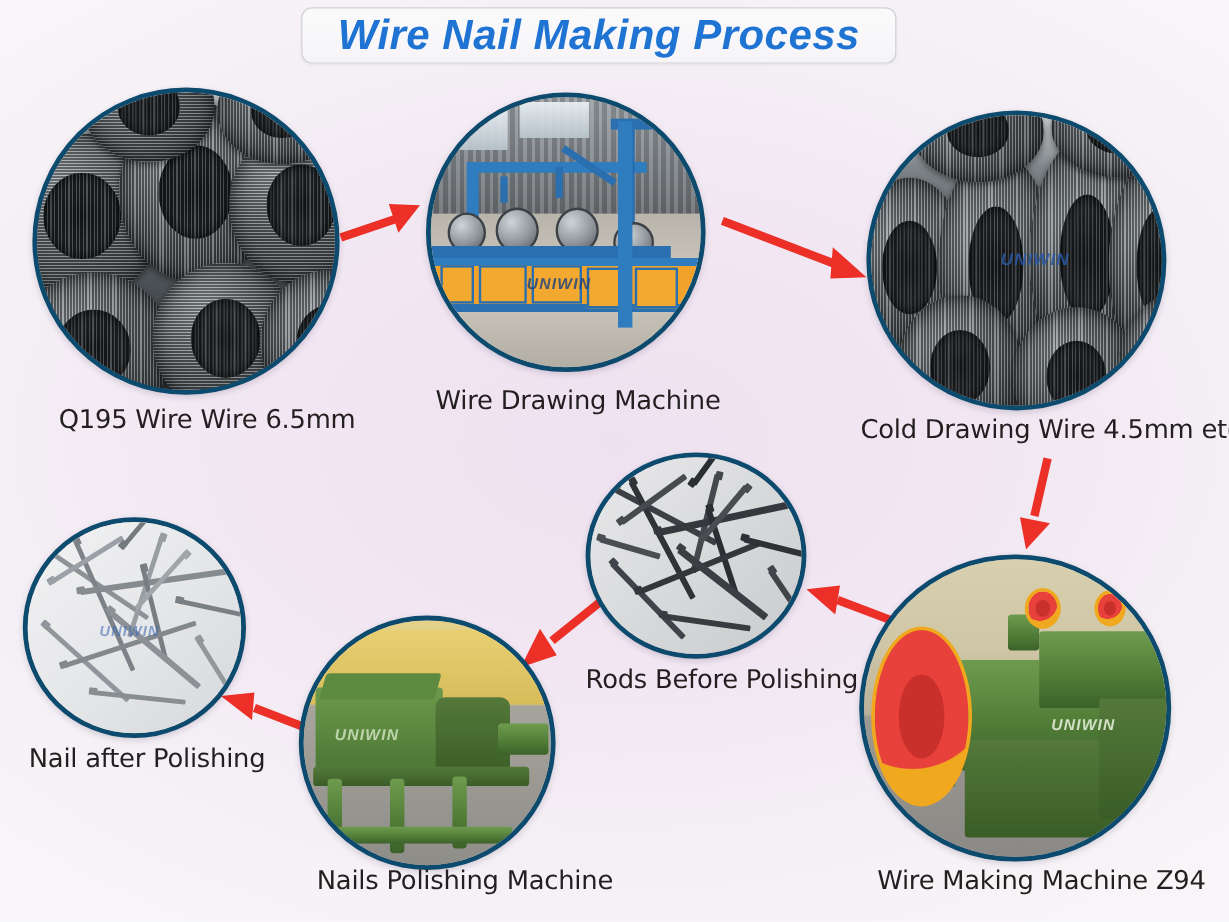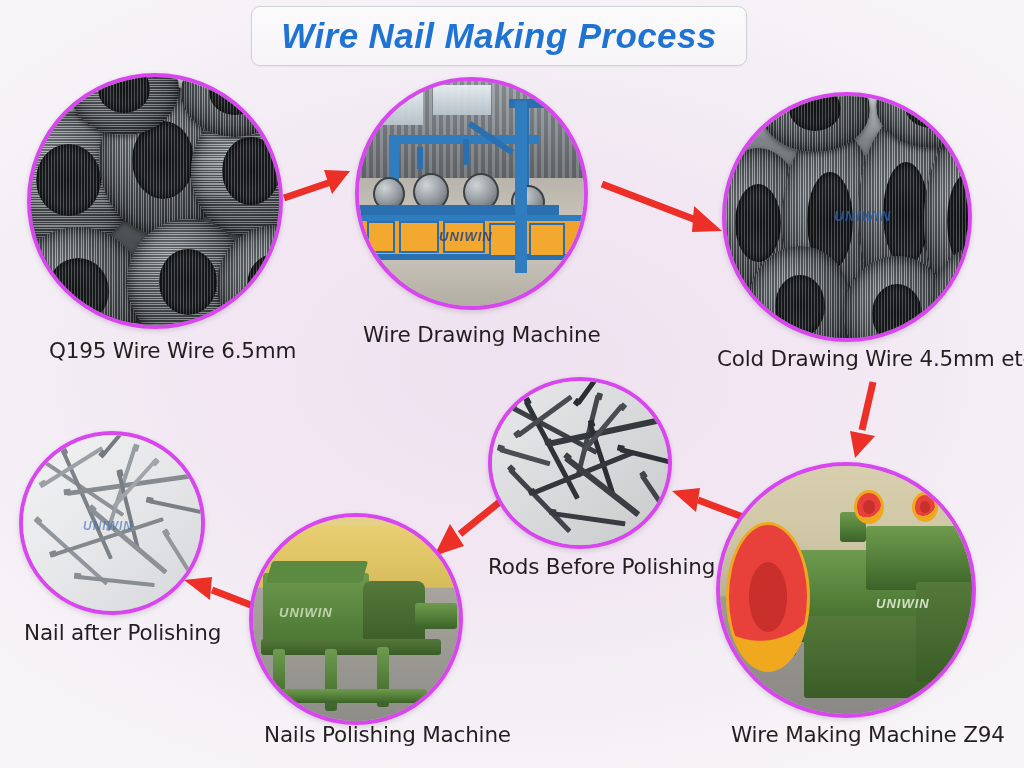--- a/index.html
+++ b/index.html
@@ -8,38 +8,38 @@
     font-family:"Liberation Sans", sans-serif;
     background:
       radial-gradient(ellipse 70% 60% at 50% 48%, #efe2f0 0%, #f1e6f2 40%, #f4eef5 70%, #f7f5f7 100%),
       linear-gradient(180deg,#f8f7f8 0%, #f3ebf4 45%, #f7f5f8 100%);
     position:relative;
   }
   #stage{ position:absolute; inset:0; }
 
   
   .title-box{
-    position:absolute; left:251px; top:6px; width:496px; height:60px;
+    position:absolute; left:251px; top:6px; width:496px; height:47px;
     border:1px solid #cfd3d8; border-radius:9px;
     background:linear-gradient(180deg,#fbfafb 0%, #f6f4f7 100%);
     display:flex; align-items:center; justify-content:center;
     box-shadow:0 1px 2px rgba(0,0,0,.05);
   }
   .title-text{
     font-family:"Liberation Sans", sans-serif;
     font-weight:bold; font-style:italic;
     font-size:35px; color:#1f73d2; letter-spacing:.4px;
     white-space:nowrap;
   }
 
   
   .node{ position:absolute; }
   .circle{
     position:absolute; border-radius:50%;
-    border:4px solid #d946ef;
+    border:4px solid #0c4a6e;
     overflow:hidden;
     box-shadow:0 2px 5px rgba(60,40,70,.18);
     background:#bbb;
   }
   .circle .photo{ position:absolute; inset:0; overflow:hidden; }
   .caption{
     position:absolute; white-space:nowrap;
     font-size:21.5px; color:#231f20; font-weight:400;
     font-family:"DejaVu Sans", sans-serif;
     letter-spacing:-0.2px;

